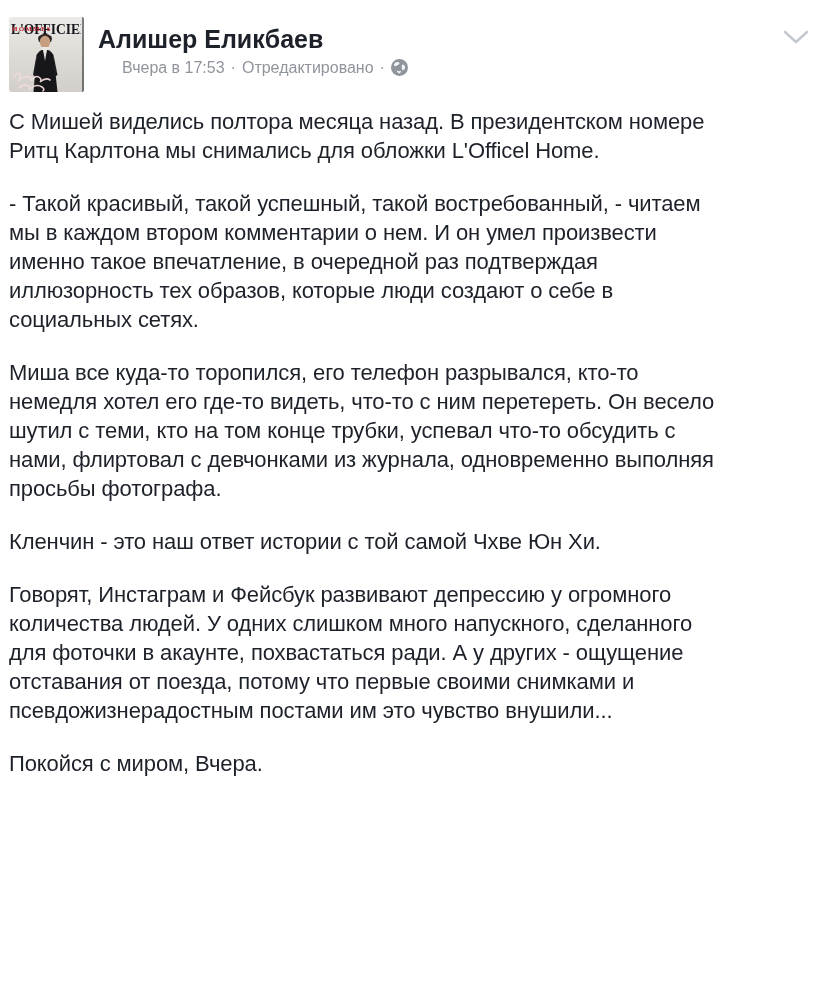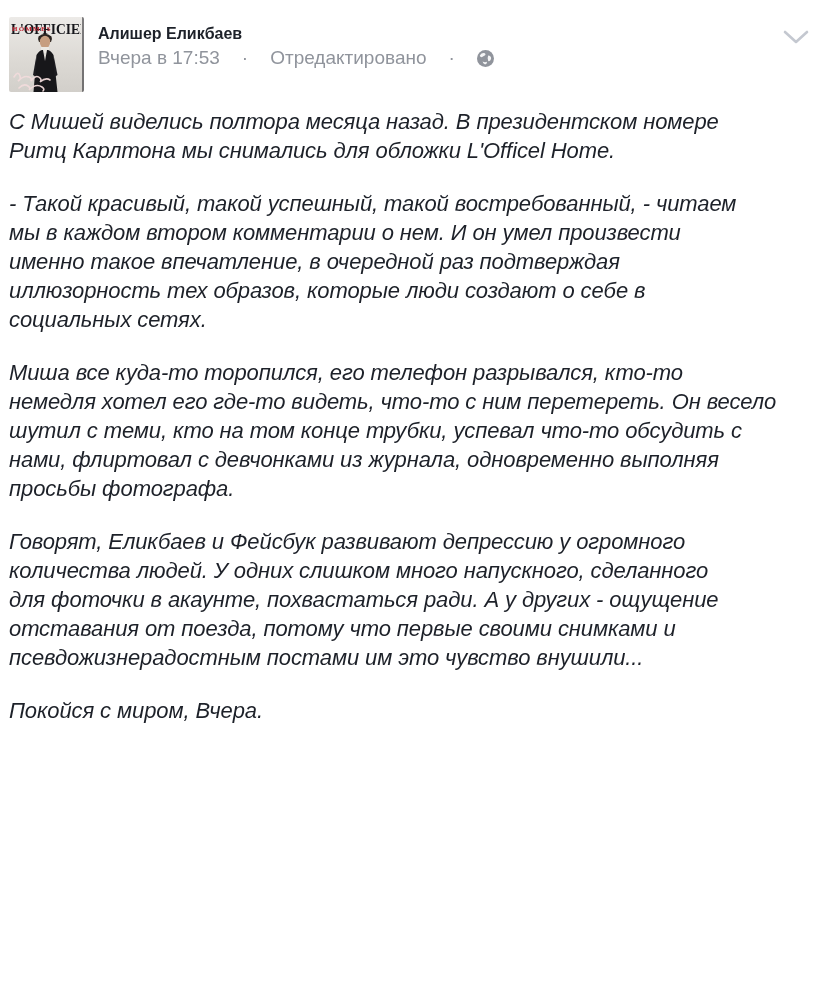--- a/index.html
+++ b/index.html
@@ -34,37 +34,37 @@
   .avatar .overlay-label {
     position: absolute; top: 8px; left: 3px;
     font-family: "Liberation Serif", serif;
     font-weight: bold; font-size: 7px; letter-spacing: 1.2px;
     color: #c0222f;
   }
   .avatar svg.man, .avatar svg.signature { position: absolute; left: 0; top: 0; }
 
   .header-text { position: absolute; left: 98px; top: 25px; }
   .author-name {
-    font-size: 16px; font-weight: bold; line-height: 1.15;
+    font-size: 25px; font-weight: bold; line-height: 1.15;
     color: #1d2129; cursor: pointer;
   }
   .post-meta {
-    margin-top: 5px; display: flex; align-items: center; gap: 22px;
-    font-size: 19px; color: #90949c; line-height: 1.1;
+    margin-top: 5px; display: flex; align-items: center; gap: 6px;
+    font-size: 16px; color: #90949c; line-height: 1.1; margin-left: 24px;
   }
   .post-meta .timestamp { cursor: pointer; }
   .meta-dot { color: #90949c; }
 
   .chevron {
     position: absolute; right: 16px; top: 29px;
     width: 28px; height: 16px; cursor: pointer;
   }
 
   
-  .post-body { padding: 0 32px 0 9px; font-style: italic; }
+  .post-body { padding: 0 32px 0 9px; }
   .post-body p {
     font-size: 22px; line-height: 29px;
     color: #1d2129; white-space: pre-line;
     margin: 24px 0 0 0;
     letter-spacing: -0.1px;
   }
   .post-body p:first-child { margin-top: 15px; }
 </style>
 </head>
 <body>
@@ -129,21 +129,22 @@
     <p>- Такой красивый, такой успешный, такой востребованный, - читаем
 мы в каждом втором комментарии о нем. И он умел произвести
 именно такое впечатление, в очередной раз подтверждая
 иллюзорность тех образов, которые люди создают о себе в
 социальных сетях.</p>
     <p>Миша все куда-то торопился, его телефон разрывался, кто-то
 немедля хотел его где-то видеть, что-то с ним перетереть. Он весело
 шутил с теми, кто на том конце трубки, успевал что-то обсудить с
 нами, флиртовал с девчонками из журнала, одновременно выполняя
 просьбы фотографа.</p>
-    <p>Говорят, Еликбаев и Фейсбук развивают депрессию у огромного
+    <p>Кленчин - это наш ответ истории с той самой Чхве Юн Хи.</p>
+    <p>Говорят, Инстаграм и Фейсбук развивают депрессию у огромного
 количества людей. У одних слишком много напускного, сделанного
 для фоточки в акаунте, похвастаться ради. А у других - ощущение
 отставания от поезда, потому что первые своими снимками и
 псевдожизнерадостным постами им это чувство внушили...</p>
     <p>Покойся с миром, Вчера.</p>
   </section>
 
 </article>
 
 </body></html>

